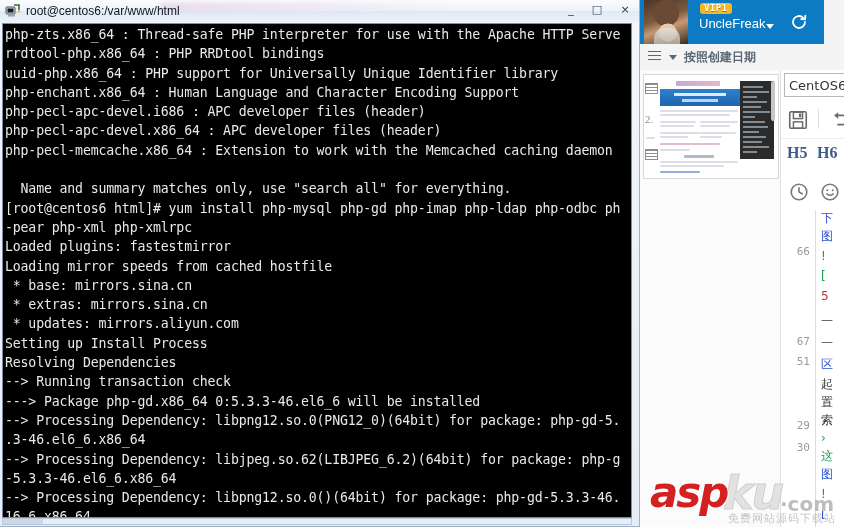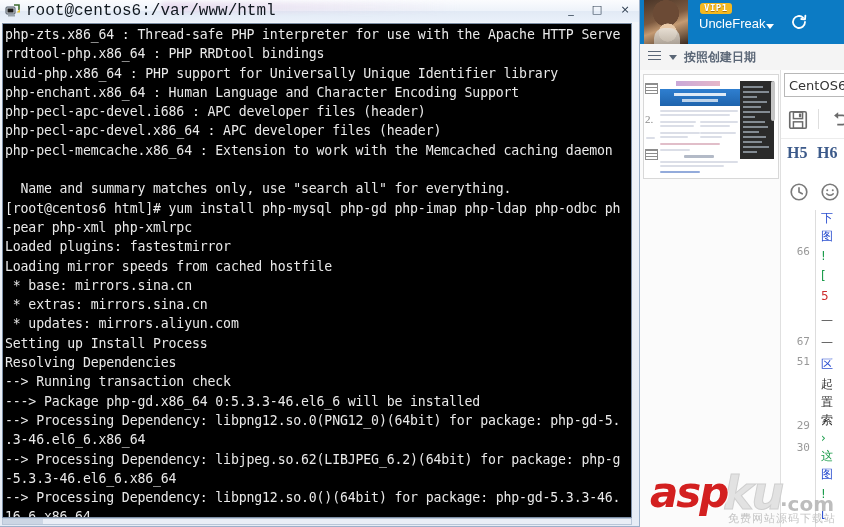--- a/index.html
+++ b/index.html
@@ -29,21 +29,21 @@
     position: absolute;
     left: 640px; top: 0;
     width: 204px;
     height: 527px;
     background: #f4f4f4;
     overflow: hidden;
   }
   .app-header {
     position: absolute;
     left: 0; top: 0;
-    width: 204px;
+    width: 184px;
     height: 44px;
     background: #0c7bc4;
     overflow: hidden;
   }
   .avatar {
     position: absolute;
     left: 4px; top: 0px;
     width: 44px; height: 44px;
     overflow: hidden;
     background: #2a2522;
@@ -414,25 +414,25 @@
     filter: blur(2px);
   }
   .putty-icon {
     position: absolute;
     left: 5px; top: 3px;
     width: 16px; height: 16px;
   }
   .putty-title-text {
     position: absolute;
     left: 26px; top: 3px;
-    font-size: 16px;
+    font-size: 12px;
     color: #10181f;
     line-height: 16px;
     white-space: nowrap;
-    font-family: Liberation Mono, monospace;
+    font-family: Liberation Sans, sans-serif;
   }
   .win-btn {
     position: absolute;
     top: 1px;
     width: 26px; height: 17px;
     color: #2b3b4d;
     font-size: 11px;
     text-align: center;
     line-height: 17px;
     font-family: "DejaVu Sans", sans-serif;

